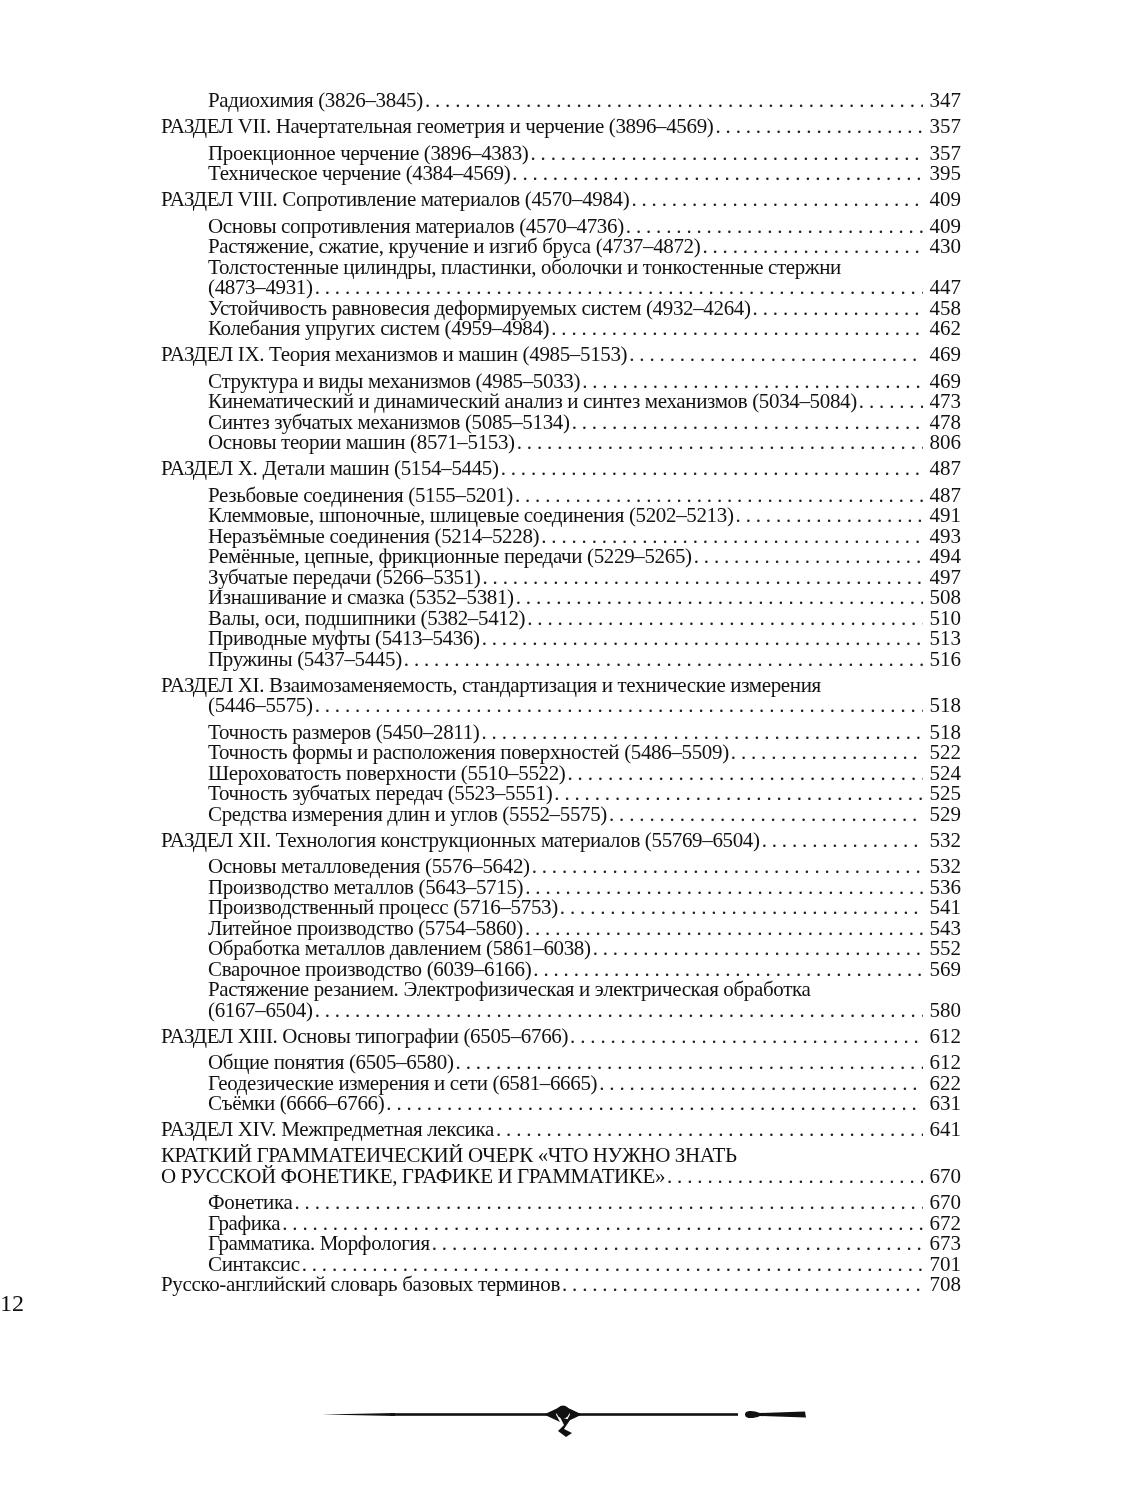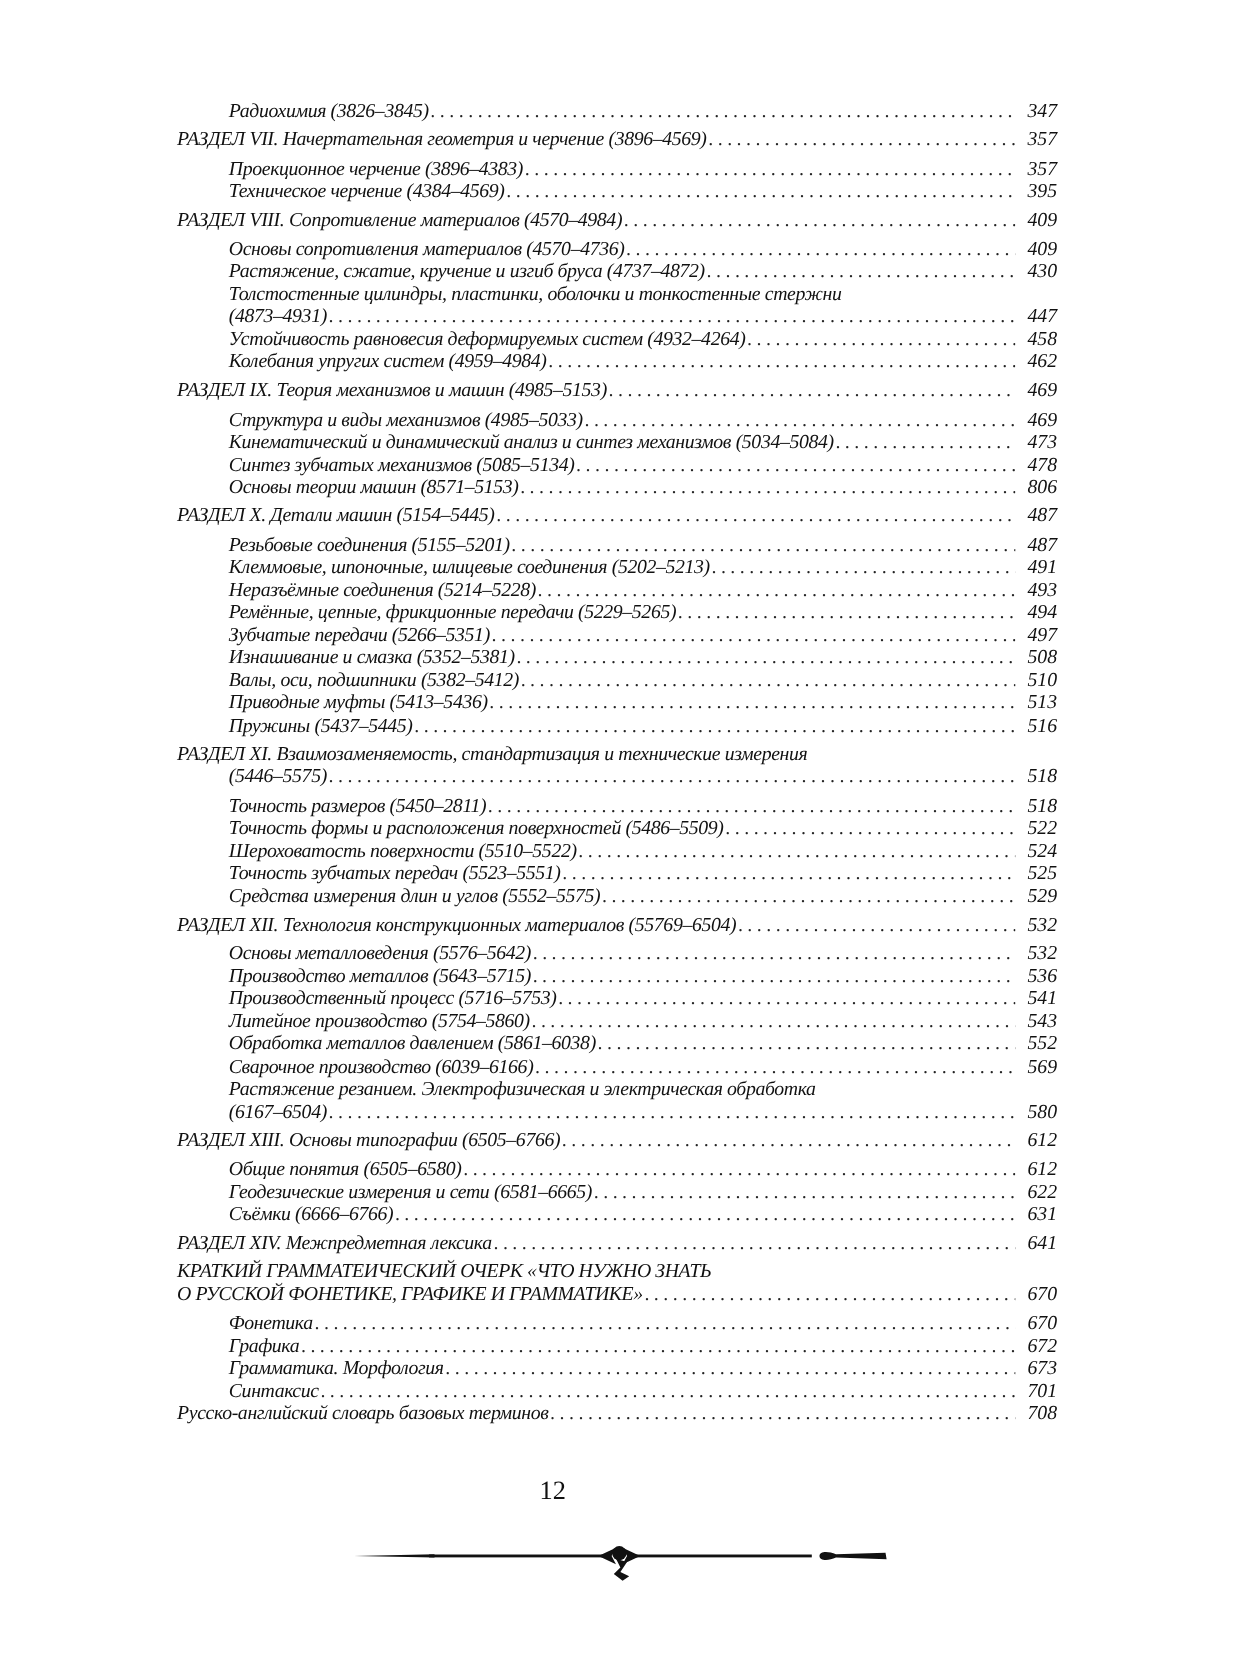--- a/index.html
+++ b/index.html
@@ -1,32 +1,32 @@
 <!DOCTYPE html>
 <html><head>
 <meta charset="utf-8">
 <style>
   html, body { margin: 0; padding: 0; background: #ffffff; }
   body { width: 1122px; height: 1505px; position: relative; overflow: hidden;
          font-family: "Liberation Serif", "DejaVu Serif", serif; color: #111; }
   .toc { position: absolute; left: 161px; top: 90px; width: 800px; }
-  .entry { position: relative; font-size: 18px; line-height: 20.5px; font-style: italic; }
+  .entry { position: relative; font-size: 21px; line-height: 20.5px; }
   .entry.sec { margin-top: 5.5px; }
   .entry.sub-first { margin-top: 6px; }
   .entry.first { margin-top: 0; }
   .row { display: flex; align-items: baseline; }
   .title { white-space: nowrap; letter-spacing: -0.35px; }
   .lvl2 .row, .lvl2 .pre { padding-left: 47px; }
   .dots { flex: 1 1 auto; overflow: hidden; white-space: nowrap; margin: 0 6px 0 2px;
           letter-spacing: 2.6px; color: #222; }
   .dots::before { content: ". . . . . . . . . . . . . . . . . . . . . . . . . . . . . . . . . . . . . . . . . . . . . . . . . . . . . . . . . . . . . . . . . . . . . . . . . . . . . . . . . . . . . . . . . . . . . . . . . . . . . . . . . . . . . . . . . . . ."; letter-spacing: -0.2px; }
   .page { width: 32px; text-align: right; flex: 0 0 32px; }
   .pre { white-space: nowrap; letter-spacing: -0.35px; }
   .caps { letter-spacing: -0.4px; }
-  .folio { position: absolute; top: 1343px; left: 0; width: 1005px; text-align: center;
+  .folio { position: absolute; top: 1290px; left: 0; width: 1005px; 
            font-size: 24px; }
   .ornament { position: absolute; left: 320px; top: 1395px; width: 490px; height: 45px; }
 </style>
 </head>
 <body>
 
 <div class="toc" id="toc">
     <div class="entry lvl2 first">
       <div class="row">
         <span class="title">Радиохимия (3826–3845)</span>

